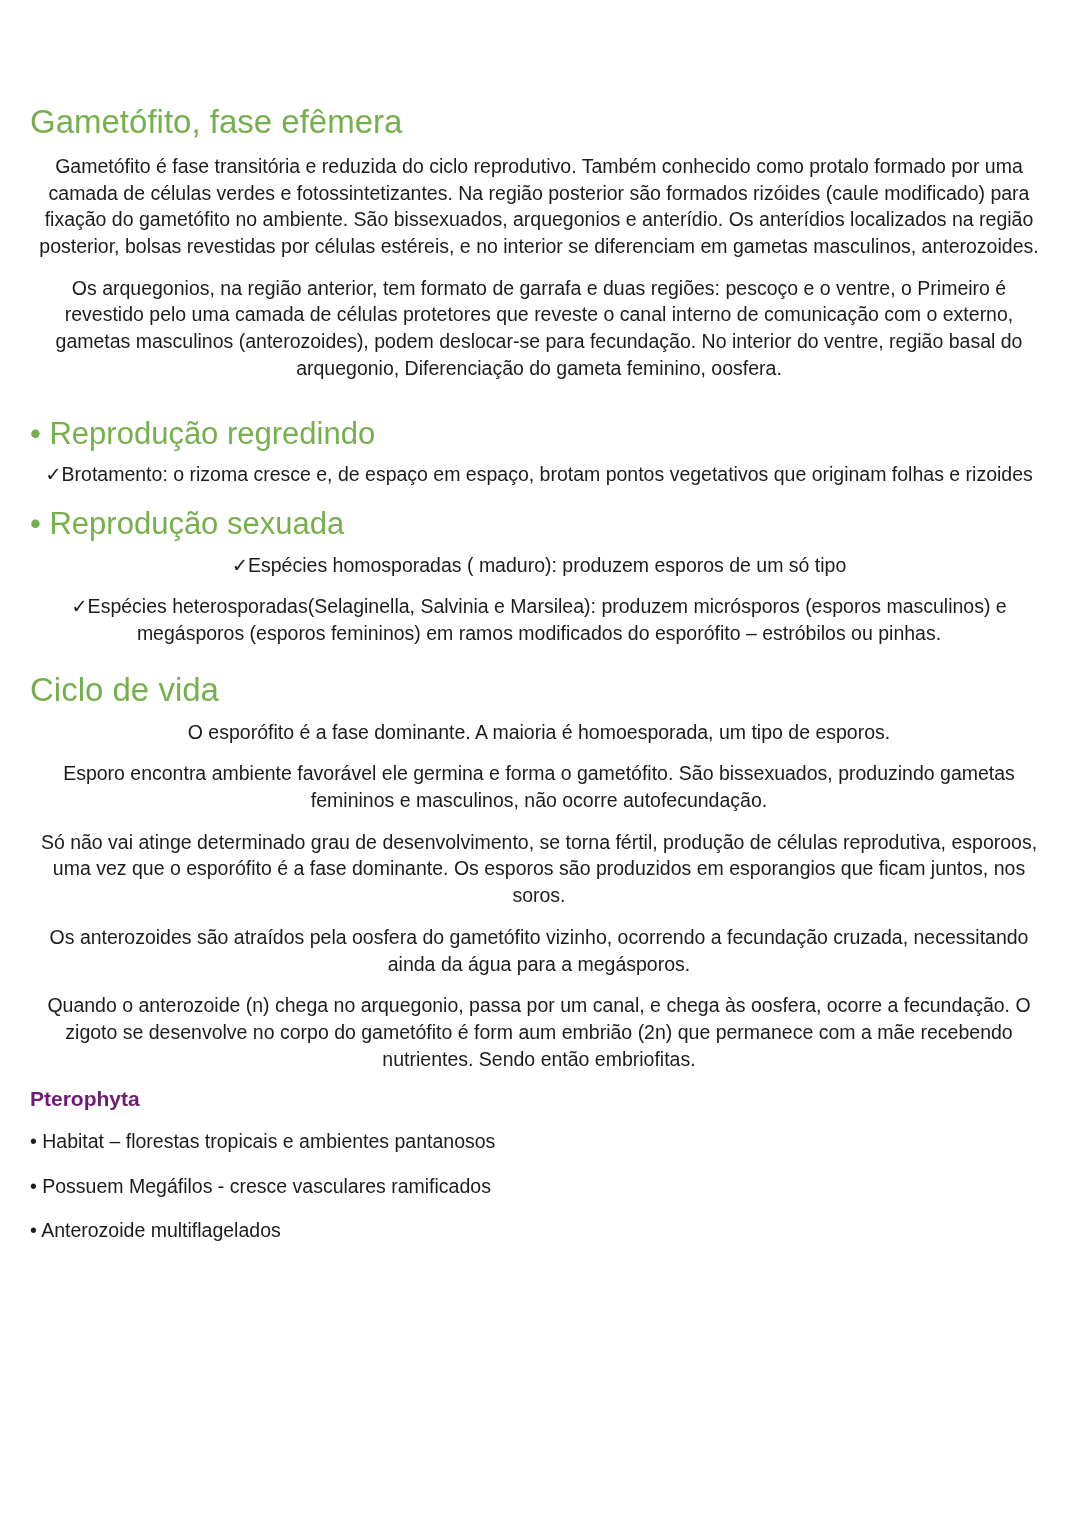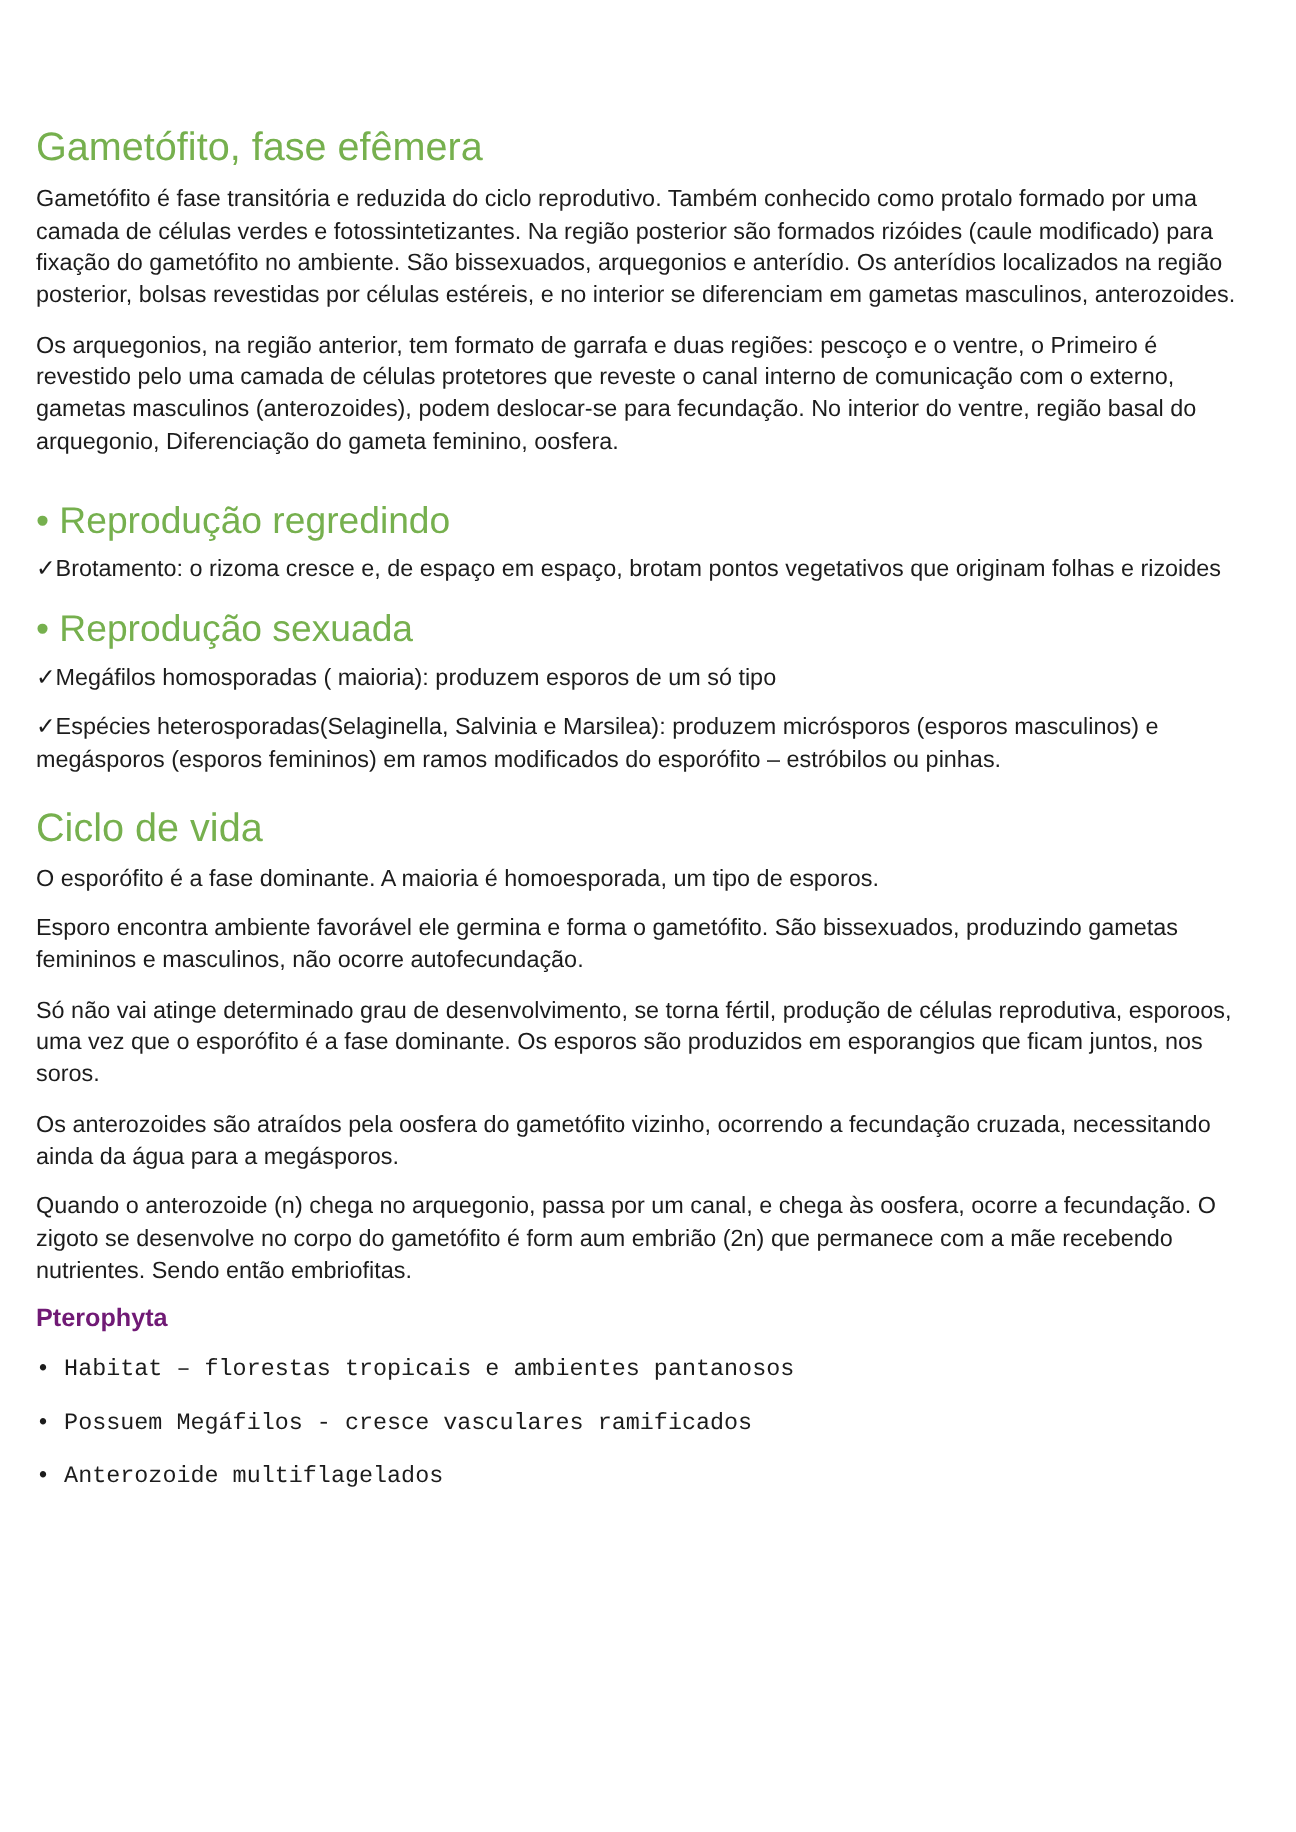--- a/index.html
+++ b/index.html
@@ -33,36 +33,36 @@
     margin: 34px 0 10px 0;
   }
   .h-bullet.tight {
     margin-top: 18px;
   }
   p.body {
     font-size: 19.5px;
     line-height: 1.37;
     margin: 0 0 15px 0;
     color: #1c1c1c;
+    text-align: center;
   }
   p.body.after-heading {
     margin-top: 2px;
   }
   .subheading-bold {
     color: #701a75;
     font-size: 21px;
     font-weight: 700;
     margin: 0 0 18px 0;
   }
   p.classif-bullet {
     font-size: 19.5px;
     line-height: 1.3;
     margin: 0 0 19px 0;
     color: #1c1c1c;
-    font-family: Liberation Mono, monospace;
   }
   .h-green.section {
     margin-top: 24px;
     margin-bottom: 10px;
   }
   .h-green.classif {
     margin-top: 20px;
     margin-bottom: 6px;
   }
 </style>
@@ -76,21 +76,21 @@
   <p class="body after-heading">Gametófito é fase transitória e reduzida do ciclo reprodutivo. Também conhecido como protalo formado por uma camada de células verdes e fotossintetizantes. Na região posterior são formados rizóides (caule modificado) para fixação do gametófito no ambiente. São bissexuados, arquegonios e anterídio. Os anterídios localizados na região posterior, bolsas revestidas por células estéreis, e no interior se diferenciam em gametas masculinos, anterozoides.</p>
 
   <p class="body">Os arquegonios, na região anterior, tem formato de garrafa e duas regiões: pescoço e o ventre, o Primeiro é revestido pelo uma camada de células protetores que reveste o canal interno de comunicação com o externo, gametas masculinos (anterozoides), podem deslocar-se para fecundação. No interior do ventre, região basal do arquegonio, Diferenciação do gameta feminino, oosfera.</p>
 
   <h2 class="h-bullet">• Reprodução regredindo</h2>
 
   <p class="body after-heading">✓Brotamento: o rizoma cresce e, de espaço em espaço, brotam pontos vegetativos que originam folhas e rizoides</p>
 
   <h2 class="h-bullet tight">• Reprodução sexuada</h2>
 
-  <p class="body after-heading">✓Megáfilos homosporadas ( maioria): produzem esporos de um só tipo</p>
+  <p class="body after-heading">✓Espécies homosporadas ( maduro): produzem esporos de um só tipo</p>
 
   <p class="body">✓Espécies heterosporadas(Selaginella, Salvinia e Marsilea): produzem micrósporos (esporos masculinos) e megásporos (esporos femininos) em ramos modificados do esporófito – estróbilos ou pinhas.</p>
 
   <h1 class="h-green section">Ciclo de vida</h1>
 
   <p class="body after-heading">O esporófito é a fase dominante. A maioria é homoesporada, um tipo de esporos.</p>
 
   <p class="body">Esporo encontra ambiente favorável ele germina e forma o gametófito. São bissexuados, produzindo gametas femininos e masculinos, não ocorre autofecundação.</p>
 
   <p class="body">Só não vai atinge determinado grau de desenvolvimento,  se torna fértil, produção de células reprodutiva, esporoos, uma vez que o esporófito é a fase dominante. Os esporos são produzidos em esporangios que ficam juntos, nos soros.</p>

